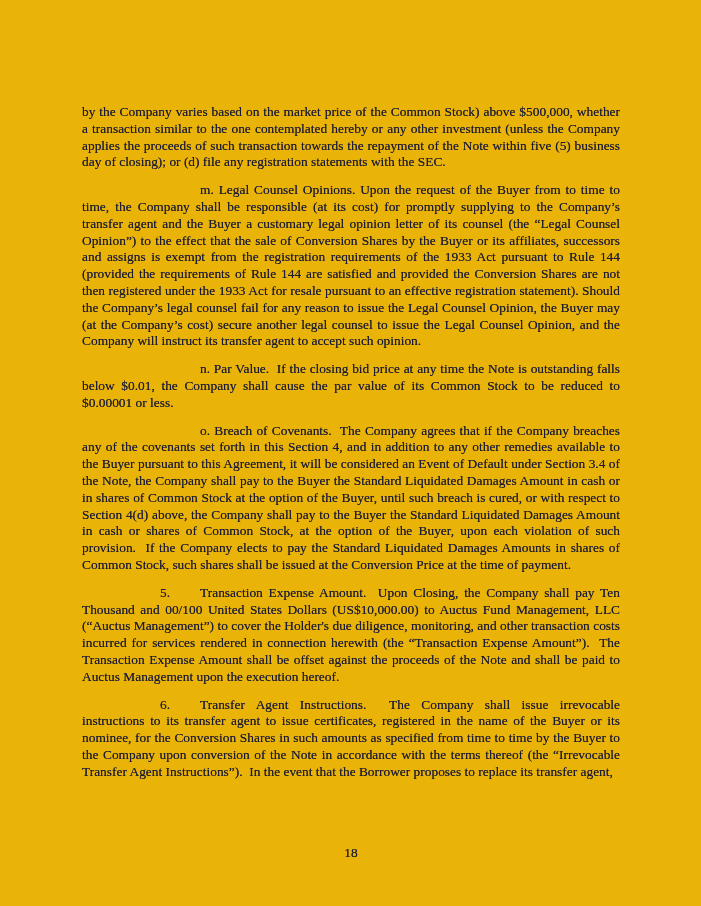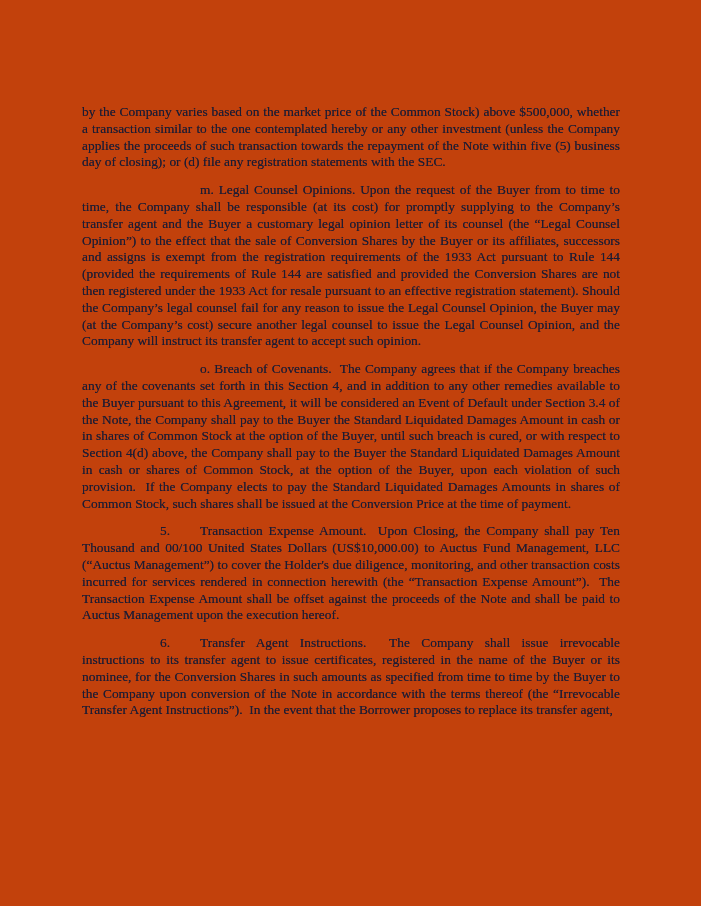--- a/index.html
+++ b/index.html
@@ -4,21 +4,21 @@
 <style>
   html, body {
     margin: 0;
     padding: 0;
     background: #ffffff;
   }
   .page {
     position: relative;
     width: 701px;
     height: 906px;
-    background: #c2410c;
+    background: #eab308;
     color: #1c1c34;
     font-family: "Liberation Serif", serif;
     overflow: hidden;
   }
   .body-text {
     position: absolute;
     left: 82px;
     top: 104px;
     width: 538px;
     font-size: 13.4px;
@@ -52,23 +52,27 @@
 <body>
 
 <div class="page">
 
   <main class="body-text">
 
     <p class="para"><span>by the Company varies based on the market price of the Common Stock) above $500,000, whether a transaction similar to the one contemplated hereby or any other investment (unless the Company applies the proceeds of such transaction towards the repayment of the Note within five (5) business day of closing); or (d) file any registration statements with the SEC.</span></p>
 
     <p class="para indent-sub"><span>m.&nbsp;</span><span class="u">Legal Counsel Opinions</span><span>. </span><span>Upon the request of the Buyer from to time to time, the Company shall be responsible (at its cost) for promptly supplying to the Company’s transfer agent and the Buyer a customary legal opinion letter of its counsel (the “Legal Counsel Opinion”) to the effect that the sale of Conversion Shares by the Buyer or its affiliates, successors and assigns is exempt from the registration requirements of the 1933 Act pursuant to Rule 144 (provided the requirements of Rule 144 are satisfied and provided the Conversion Shares are not then registered under the 1933 Act for resale pursuant to an effective registration statement). Should the Company’s legal counsel fail for any reason to issue the Legal Counsel Opinion, the Buyer may (at the Company’s cost) secure another legal counsel to issue the Legal Counsel Opinion, and the Company will instruct its transfer agent to accept such opinion.</span></p>
 
+    <p class="para indent-sub"><span>n.&nbsp;</span><span class="u">Par Value</span><span>.&nbsp; </span><span>If the closing bid price at any time the Note is outstanding falls below $0.01, the Company shall cause the par value of its Common Stock to be reduced to $0.00001 or less.</span></p>
 
     <p class="para indent-sub"><span>o.&nbsp;</span><span class="u">Breach of Covenants.</span><span>&nbsp; </span><span>The Company agrees that if the Company breaches any of the covenants set forth in this Section 4, and in addition to any other remedies available to the Buyer pursuant to this Agreement, it will be considered an Event of Default under Section 3.4 of the Note, the Company shall pay to the Buyer the Standard Liquidated Damages Amount in cash or in shares of Common Stock at the option of the Buyer, until such breach is cured, or with respect to Section 4(d) above, the Company shall pay to the Buyer the Standard Liquidated Damages Amount in cash or shares of Common Stock, at the option of the Buyer, upon each violation of such provision.&nbsp; If the Company elects to pay the Standard Liquidated Damages Amounts in shares of Common Stock, such shares shall be issued at the Conversion Price at the time of payment.</span></p>
 
     <p class="para indent-num"><span>5.</span><span class="tab"></span><span class="u">Transaction Expense Amount</span><span>.&nbsp; </span><span>Upon Closing, the Company shall pay Ten Thousand and 00/100 United States Dollars (US$10,000.00) to Auctus Fund Management, LLC (“Auctus Management”) to cover the Holder's due diligence, monitoring, and other transaction costs incurred for services rendered in connection herewith (the “Transaction Expense Amount”).&nbsp; The Transaction Expense Amount shall be offset against the proceeds of the Note and shall be paid to Auctus Management upon the execution hereof.</span></p>
 
     <p class="para indent-num"><span>6.</span><span class="tab"></span><span class="u">Transfer Agent Instructions</span><span>.&nbsp; </span><span>The Company shall issue irrevocable instructions to its transfer agent to issue certificates, registered in the name of the Buyer or its nominee, for the Conversion Shares in such amounts as specified from time to time by the Buyer to the Company upon conversion of the Note in accordance with the terms thereof (the “Irrevocable Transfer Agent Instructions”).&nbsp; In the event that the Borrower proposes to replace its transfer agent,</span></p>
 
   </main>
 
+  <footer class="footer">
+    <span>18</span>
+  </footer>
 
 </div>
 
 </body></html>

